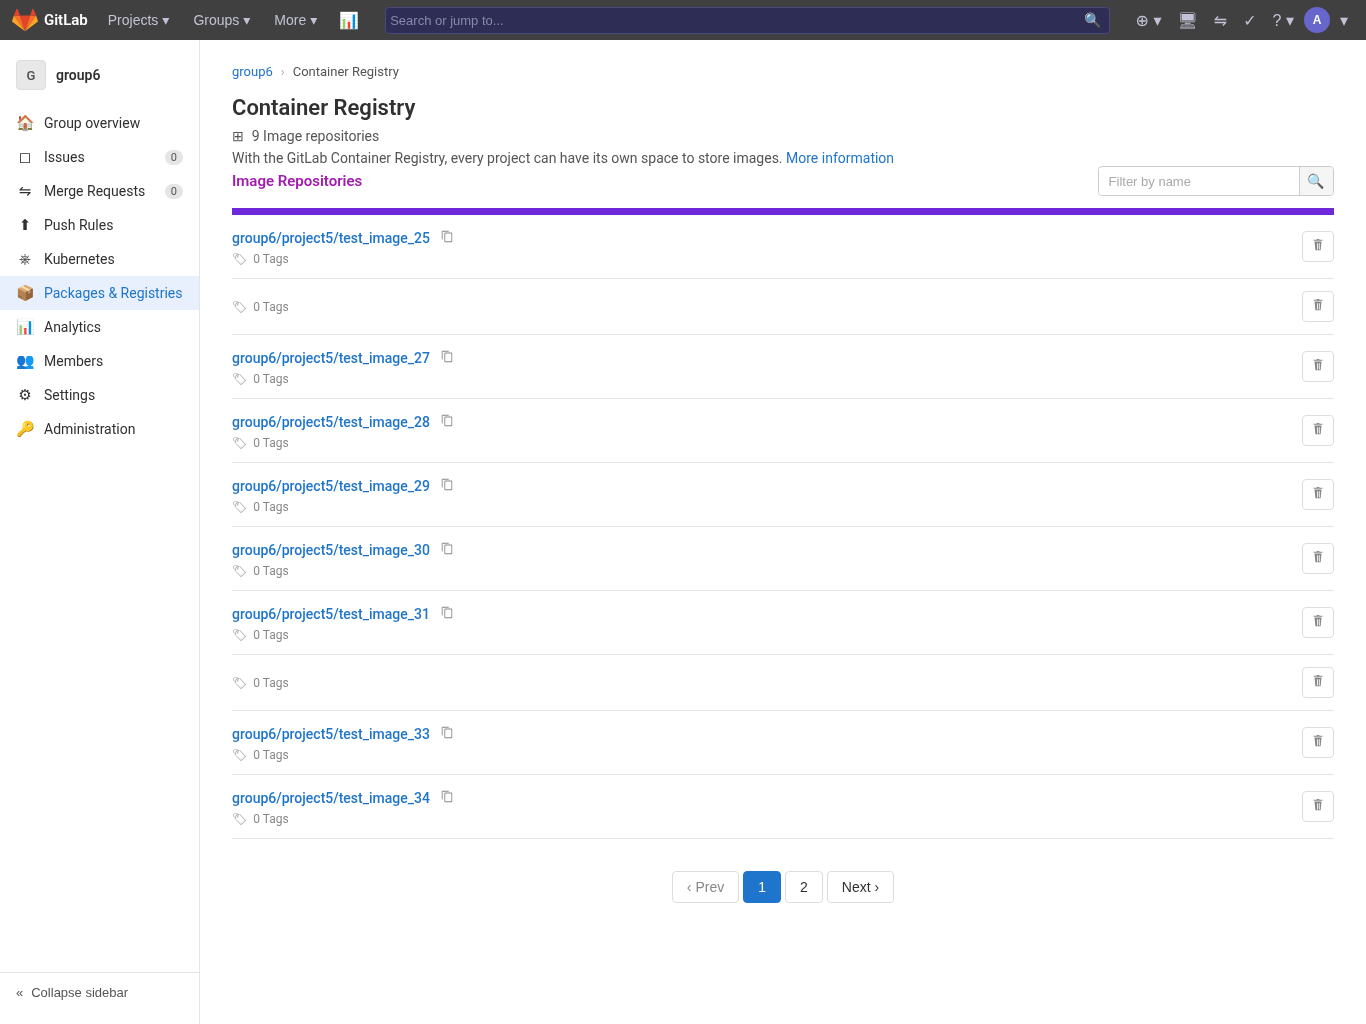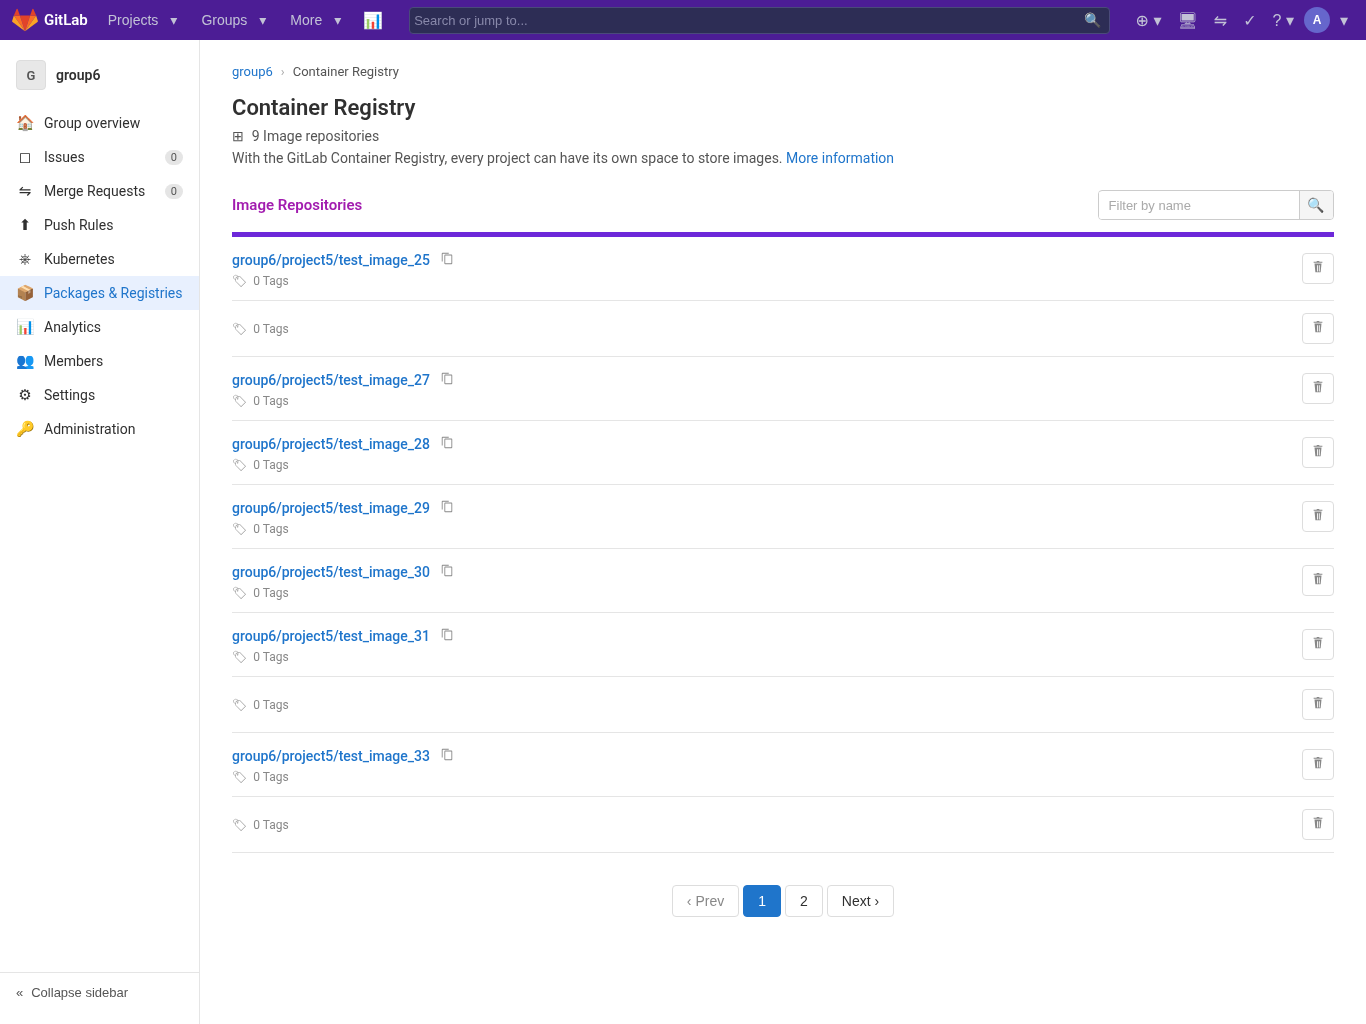--- a/index.html
+++ b/index.html
@@ -1,20 +1,20 @@
 <!DOCTYPE html>
 <html><head>
   <meta charset="utf-8">
   <style>
     * { box-sizing: border-box; margin: 0; padding: 0; }
     body { font-family: -apple-system, BlinkMacSystemFont, 'Segoe UI', Roboto, sans-serif; font-size: 14px; background: #fff; color: #303030; }
 
     
     .navbar {
-      background: #4c1d95;
+      background: #404040;
       height: 40px;
       display: flex;
       align-items: center;
       padding: 0 12px;
       gap: 8px;
       position: fixed;
       top: 0; left: 0; right: 0;
       z-index: 100;
     }
     .navbar-brand {
@@ -34,21 +34,21 @@
     .nav-btn {
       background: none;
       border: none;
       color: #c2c2d6;
       cursor: pointer;
       padding: 4px 8px;
       border-radius: 4px;
       font-size: 14px;
       display: flex;
       align-items: center;
-      gap: 12px;
+      gap: 4px;
     }
     .search-bar {
       flex: 1;
       margin: 0 12px;
       position: relative;
     }
     .search-bar input {
       width: 100%;
       background: #2d2d55;
       border: 1px solid #4a4a7a;
@@ -210,21 +210,20 @@
       align-items: center;
       gap: 8px;
       margin-bottom: 6px;
       color: #555;
       font-size: 14px;
     }
     .subtitle-icon { font-size: 14px; }
     .description {
       font-size: 14px;
       color: #555;
-      margin-bottom: 24px;
     }
     .description a { color: #1f75cb; text-decoration: none; }
 
     
     .section-header {
       display: flex;
       align-items: center;
       justify-content: space-between;
       margin-bottom: 12px;
     }
@@ -253,21 +252,21 @@
       background: #f5f5f5;
       border: none;
       border-left: 1px solid #ccc;
       padding: 6px 8px;
       cursor: pointer;
       color: #555;
       font-size: 14px;
     }
 
     
-    .repo-list { border-top: 5px solid #6d28d9; }
+    .repo-list { border-top: 7px solid #6d28d9; }
     .repo-item {
       display: flex;
       align-items: center;
       padding: 12px 0;
       border-bottom: 1px solid #e5e5e5;
     }
     .repo-info { flex: 1; }
     .repo-name {
       font-size: 14px;
       font-weight: 500;
@@ -635,20 +634,28 @@
         </div>
       </div>
       <button class="delete-btn" title="Delete">
         <svg width="14" height="14" viewBox="0 0 16 16" fill="currentColor">
               <path d="M6 2l1-1h2l1 1h3v1H3V2h3zm-2 2h8l-1 10H5L4 4zm3 2v7h1V6H7zm2 0v7h1V6H9z"></path>
             </svg>
       </button>
     </div>
         <div class="repo-item">
       <div class="repo-info">
+        <a class="repo-name" href="#">
+          <span>group6/project5/test_image_34</span>
+          <button class="copy-btn" title="Copy">
+            <svg width="14" height="14" viewBox="0 0 16 16" fill="currentColor">
+                  <path d="M10 2H3a1 1 0 00-1 1v9h1V3h7V2zm3 2H6a1 1 0 00-1 1v9a1 1 0 001 1h7a1 1 0 001-1V5a1 1 0 00-1-1zm0 10H6V5h7v9z"></path>
+                </svg>
+          </button>
+        </a>
         <div class="repo-tags">
           <span class="tags-icon">🏷</span>
           <span>0 Tags</span>
         </div>
       </div>
       <button class="delete-btn" title="Delete">
         <svg width="14" height="14" viewBox="0 0 16 16" fill="currentColor">
               <path d="M6 2l1-1h2l1 1h3v1H3V2h3zm-2 2h8l-1 10H5L4 4zm3 2v7h1V6H7zm2 0v7h1V6H9z"></path>
             </svg>
       </button>

